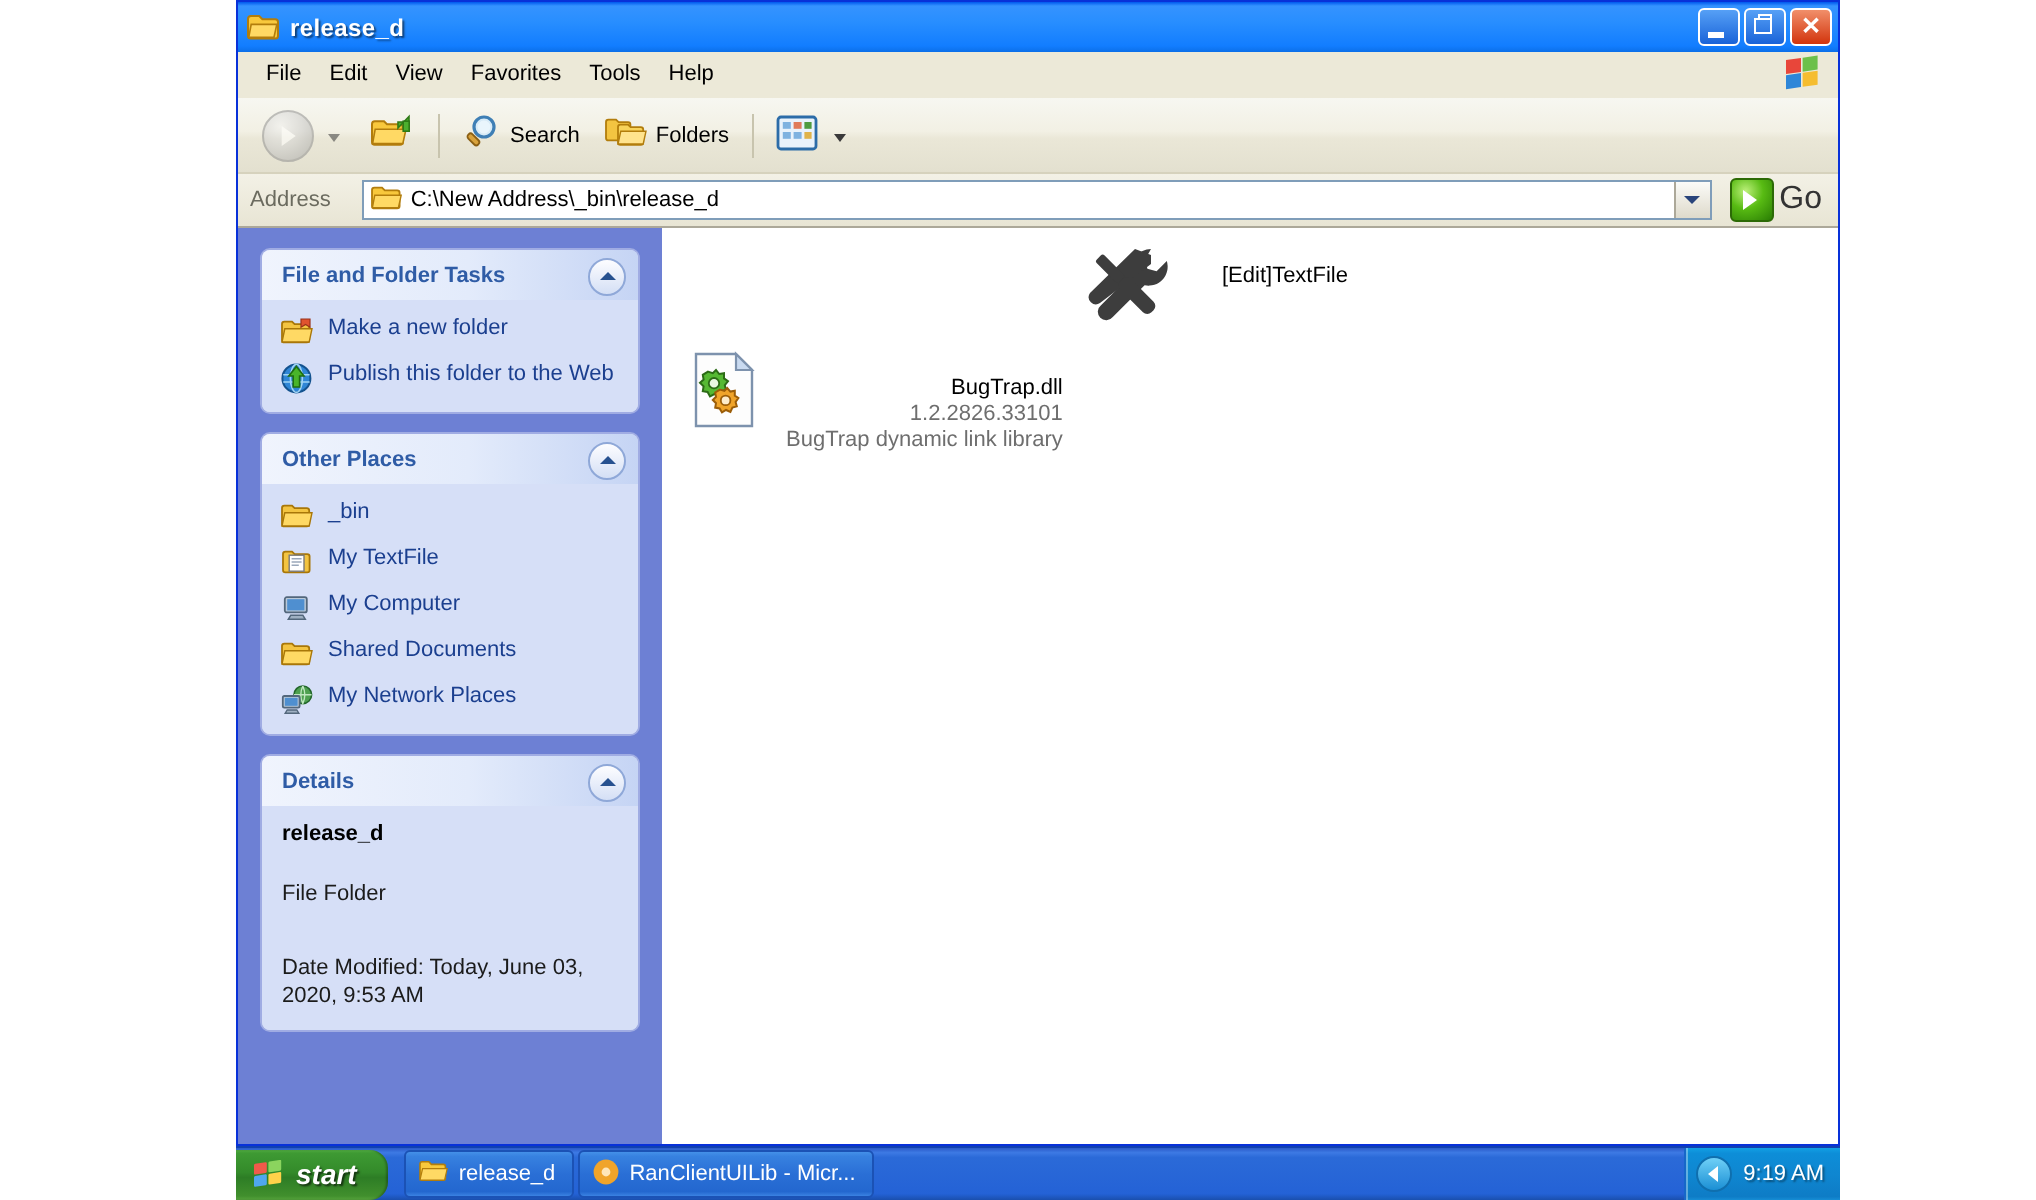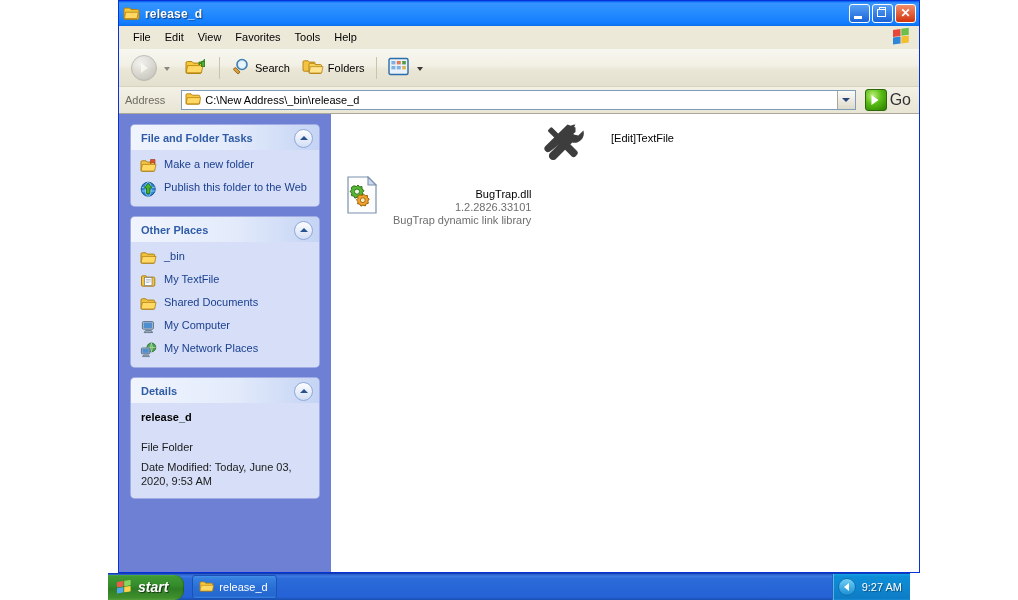--- a/index.html
+++ b/index.html
@@ -115,31 +115,31 @@
   .panel-chevron i{display:block;width:0;height:0;border-left:4px solid transparent;
     border-right:4px solid transparent;border-bottom:4px solid #27518f;margin-top:-1px;}
   .panel-body{padding:7px 9px 9px 9px;background:#d6dff7;}
   .p-row{display:flex;align-items:flex-start;margin-bottom:6px;gap:7px;}
   .p-row:last-child{margin-bottom:0;}
   .p-icon{width:17px;height:16px;flex:0 0 17px;position:relative;margin-top:1px;}
   .p-text{font-size:11px;color:#1b3f8f;line-height:14px;cursor:default;}
   .details-body{padding:8px 10px 10px 10px;background:#d6dff7;}
   .det-name{font-size:11px;font-weight:bold;color:#000;}
   .det-type{font-size:11px;color:#1b1b1b;margin-top:18px;}
-  .det-date{font-size:11px;color:#1b1b1b;margin-top:7px;line-height:14px;}
+  .det-date{font-size:11px;color:#1b1b1b;margin-top:24px;line-height:14px;}
   
   .filepane{flex:1 1 auto;background:#fff;position:relative;padding:12px 0 0 8px;}
   .file-item{position:absolute;display:flex;align-items:flex-start;gap:10px;cursor:default;}
   .file-icon{flex:0 0 auto;position:relative;}
   .file-texts{padding-top:14px;}
   .file-name{font-size:11px;color:#000;line-height:13px;}
   .file-sub{font-size:11px;color:#6e6e6e;line-height:13px;}
   
   #taskbar{
-    position:absolute;left:108px;top:573px;width:802px;height:27px;
+    position:absolute;left:118px;top:573px;width:802px;height:27px;
     background:linear-gradient(to bottom,#2a59c8 0%,#3d7ae4 9%,#2b6ad8 18%,#2462d6 88%,#1a4fae 100%);
     border-top:1px solid #1040b0;display:flex;align-items:center;box-sizing:border-box;
   }
   .start-btn{
     height:25px;margin:1px 0 1px 0;padding:0 16px 0 8px;display:flex;align-items:center;gap:5px;
     background:linear-gradient(to bottom,#52ad43 0%,#3e9a33 6%,#338a2a 45%,#2d7d25 55%,#418f2d 92%,#57a53d 100%);
     border-radius:0 9px 9px 0;box-shadow:inset -1px 0 1px rgba(0,0,0,.25);
   }
   .start-flag{width:17px;height:15px;position:relative;}
   .start-text{color:#fff;font-size:14px;font-style:italic;font-weight:bold;
@@ -336,35 +336,35 @@
                 <path d="M1.5 4 Q1.5 2.8 2.7 2.8 H6 L7.3 4.1 H13.6 Q14.8 4.1 14.8 5.3 V12 Q14.8 13.2 13.6 13.2 H2.7 Q1.5 13.2 1.5 12 Z" fill="#f3c441" stroke="#a97708" stroke-width=".9"></path>
                 <rect x="4.6" y="4.6" width="7.4" height="8" fill="#fff" stroke="#7a7a7a" stroke-width=".7"></rect>
                 <path d="M5.8 6.4 H10.8 M5.8 8 H10.8 M5.8 9.6 H9.4" stroke="#9aa8bb" stroke-width=".7"></path>
               </svg>
             </span>
             <span class="p-text">My TextFile</span>
           </div>
           <div class="p-row">
             <span class="p-icon">
               <svg width="17" height="16" viewBox="0 0 17 16">
-                <path d="M1 4 Q1 2.8 2.2 2.8 H6 L7.3 4.1 H13.4 Q14.6 4.1 14.6 5.3 V12 Q14.6 13.2 13.4 13.2 H2.2 Q1 13.2 1 12 Z" fill="#f3c441" stroke="#a97708" stroke-width=".9"></path>
-                <path d="M2.4 6.4 H16 L14.6 13 H1 Z" fill="#ffd964" stroke="#a97708" stroke-width=".7"></path>
-              </svg>
-            </span>
-            <span class="p-text">Shared Documents</span>
-          </div>
-          <div class="p-row">
-            <span class="p-icon">
-              <svg width="17" height="16" viewBox="0 0 17 16">
                 <rect x="2.4" y="2.6" width="11" height="7.6" rx="1" fill="#b9c8d8" stroke="#53677c" stroke-width=".9"></rect>
                 <rect x="3.6" y="3.6" width="8.6" height="5.6" fill="#4f8fd0"></rect>
                 <path d="M5.4 11.6 H11.4 L12.6 13.6 H4.2 Z" fill="#9fb0c2" stroke="#53677c" stroke-width=".8"></path>
               </svg>
             </span>
             <span class="p-text">My Computer</span>
+          </div>
+          <div class="p-row">
+            <span class="p-icon">
+              <svg width="17" height="16" viewBox="0 0 17 16">
+                <path d="M1 4 Q1 2.8 2.2 2.8 H6 L7.3 4.1 H13.4 Q14.6 4.1 14.6 5.3 V12 Q14.6 13.2 13.4 13.2 H2.2 Q1 13.2 1 12 Z" fill="#f3c441" stroke="#a97708" stroke-width=".9"></path>
+                <path d="M2.4 6.4 H16 L14.6 13 H1 Z" fill="#ffd964" stroke="#a97708" stroke-width=".7"></path>
+              </svg>
+            </span>
+            <span class="p-text">Shared Documents</span>
           </div>
           <div class="p-row">
             <span class="p-icon">
               <svg width="17" height="16" viewBox="0 0 17 16">
                 <circle cx="11.4" cy="5.4" r="4.4" fill="#4ea050" stroke="#22662a" stroke-width=".8"></circle>
                 <path d="M7 5.4 H15.8 M11.4 1 Q13.4 5.4 11.4 9.8 Q9.4 5.4 11.4 1" fill="none" stroke="#bfe6bf" stroke-width=".7"></path>
                 <rect x="1.4" y="6" width="8.4" height="5.8" rx=".8" fill="#b9c8d8" stroke="#53677c" stroke-width=".9"></rect>
                 <rect x="2.4" y="6.9" width="6.4" height="4" fill="#4f8fd0"></rect>
                 <path d="M3.6 13 H8.4 L9.4 14.6 H2.6 Z" fill="#9fb0c2" stroke="#53677c" stroke-width=".7"></path>
               </svg>
@@ -455,21 +455,31 @@
   <div class="task-btns">
     <div class="task-btn">
       <span>
         <svg width="15" height="13" viewBox="0 0 15 13">
           <path d="M1 3 Q1 1.9 2.1 1.9 H5.4 L6.7 3.2 H12.6 Q13.7 3.2 13.7 4.3 V10 Q13.7 11.1 12.6 11.1 H2.1 Q1 11.1 1 10 Z" fill="#f8c83c" stroke="#b27d0c" stroke-width=".8"></path>
           <path d="M2.3 5.3 H14.6 L13.3 11 H1 Z" fill="#ffd964" stroke="#b27d0c" stroke-width=".6"></path>
         </svg>
       </span>
       <span>release_d</span>
     </div>
+    <div class="task-btn">
+      <span>
+        <svg width="14" height="14" viewBox="0 0 14 14">
+          <circle cx="7" cy="7" r="6.2" fill="#f0a42a"></circle>
+          <path d="M7 1.2 a5.8 5.8 0 0 1 0 11.6 a3.2 3.2 0 0 0 0 -11.6" fill="#e0532e"></path>
+          <circle cx="7" cy="7" r="2.2" fill="#ffe6b8"></circle>
+        </svg>
+      </span>
+      <span>RanClientUILib - Micr...</span>
+    </div>
   </div>
 
   <div class="tray">
     <span class="tray-chev">
         <i></i>
       </span>
-    <span class="tray-clock">9:27 AM</span>
+    <span class="tray-clock">9:19 AM</span>
   </div>
 </div>
 
 </body></html>

